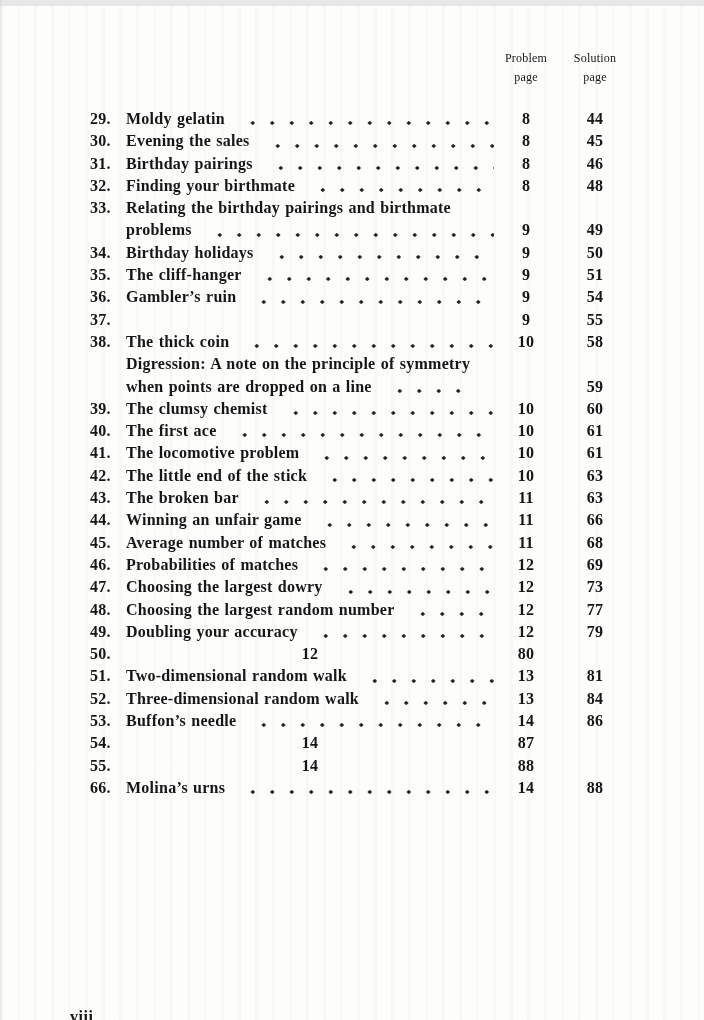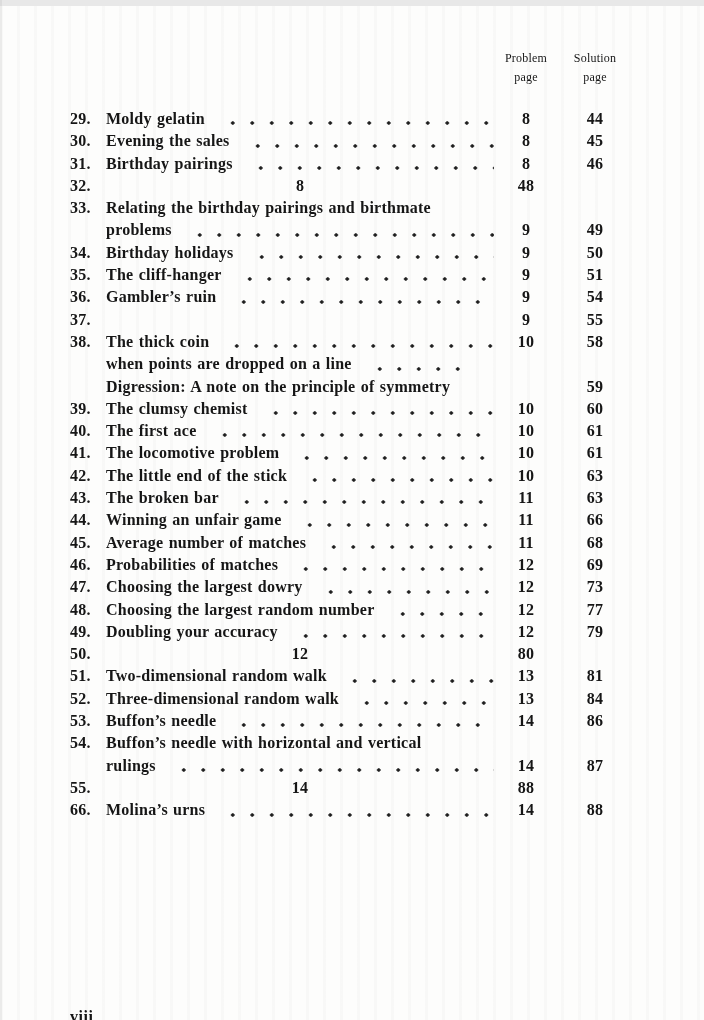--- a/index.html
+++ b/index.html
@@ -31,21 +31,21 @@
     padding-left: 70px;
     padding-right: 72px;
   }
 
   
   .header-row { margin-top: 49px; font-weight: 400; font-size: 12px; letter-spacing: 0.2px; }
   .col-head { text-align: center; line-height: 19px; }
   .col-head span { display: block; }
 
   
-  .entries { margin-top: 21px; font-weight: 700; font-size: 16px; letter-spacing: 0.25px; word-spacing: 1px; }
+  .entries { margin-top: 21px; font-weight: 700; font-size: 16px; letter-spacing: 0.25px; word-spacing: 1px; margin-left: 20px; }
   .entry { }
   .entry .num { line-height: 22.3px; }
   .title-block { min-width: 0; }
   .tline { display: flex; line-height: 22.3px; }
   .dots {
     flex: 1 1 auto;
     margin-left: 14px;
     background-image: radial-gradient(circle, #1c1c1c 1.45px, rgba(0,0,0,0) 1.95px);
     background-size: 19.5px 4px;
     background-repeat: repeat-x;
@@ -111,20 +111,26 @@
           <span class="tline">
             <span>Birthday pairings</span>
             <span class="dots"></span>
           </span>
         </span>
     <span class="pagecell pp">8</span>
     <span class="pagecell sp">46</span>
   </div>
       <div class="grid-row entry">
     <span class="num">32.</span>
+    <span class="title-block">
+          <span class="tline">
+            <span>Finding your birthmate</span>
+            <span class="dots"></span>
+          </span>
+        </span>
     <span class="pagecell pp">8</span>
     <span class="pagecell sp">48</span>
   </div>
       <div class="grid-row entry">
     <span class="num">33.</span>
     <span class="title-block">
           <span class="tline">
             <span>Relating the birthday pairings and birthmate</span>
           </span>
           <span class="tline">
@@ -186,25 +192,25 @@
             <span class="dots"></span>
           </span>
         </span>
     <span class="pagecell pp">10</span>
     <span class="pagecell sp">58</span>
   </div>
       <div class="grid-row entry no-problem">
     <span class="num"></span>
     <span class="title-block">
           <span class="tline">
+            <span>Digression: A note on the principle of symmetry</span>
+          </span>
+          <span class="tline">
             <span>when points are dropped on a line</span>
             <span class="dots"></span>
-          </span>
-          <span class="tline">
-            <span>Digression: A note on the principle of symmetry</span>
           </span>
         </span>
     <span class="pagecell pp"></span>
     <span class="pagecell sp">59</span>
   </div>
       <div class="grid-row entry">
     <span class="num">39.</span>
     <span class="title-block">
           <span class="tline">
             <span>The clumsy chemist</span>
@@ -357,29 +363,20 @@
           <span class="tline">
             <span>Buffon’s needle</span>
             <span class="dots"></span>
           </span>
         </span>
     <span class="pagecell pp">14</span>
     <span class="pagecell sp">86</span>
   </div>
       <div class="grid-row entry">
     <span class="num">54.</span>
-    <span class="title-block">
-          <span class="tline">
-            <span>Buffon’s needle with horizontal and vertical</span>
-          </span>
-          <span class="tline">
-            <span>rulings</span>
-            <span class="dots"></span>
-          </span>
-        </span>
     <span class="pagecell pp">14</span>
     <span class="pagecell sp">87</span>
   </div>
       <div class="grid-row entry">
     <span class="num">55.</span>
     <span class="pagecell pp">14</span>
     <span class="pagecell sp">88</span>
   </div>
       <div class="grid-row entry">
     <span class="num">66.</span>

